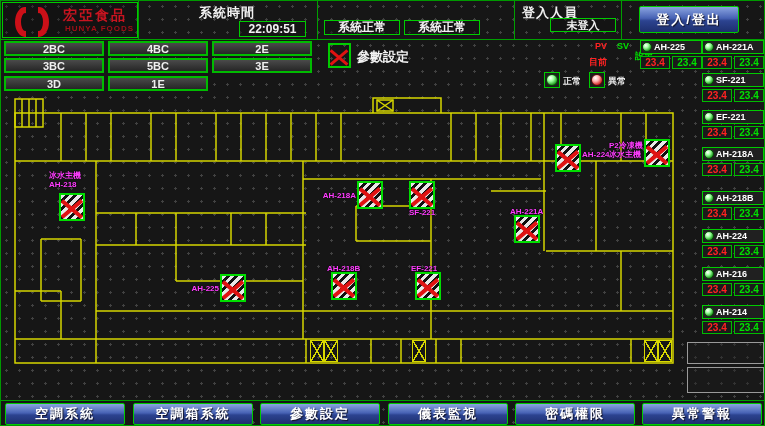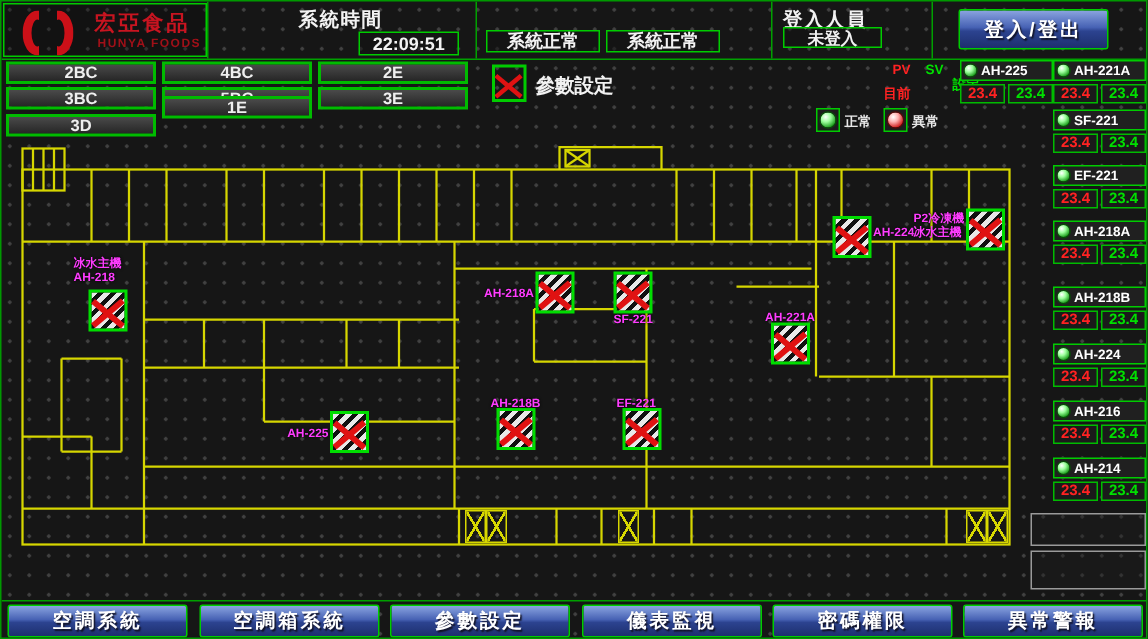--- a/index.html
+++ b/index.html
@@ -89,21 +89,21 @@
         <span class="c2"></span>
       </div>
     <span class="logo-title">宏亞食品</span>
     <span class="logo-sub">HUNYA FOODS</span>
   </div>
   <span class="hdr-label" style="left:198px;top:3px;">系統時間</span>
   <div class="cell" style="left:238px;top:20px;width:67px;height:16px;font-size:12px;">22:09:51</div>
   <div class="cell" style="left:323px;top:19px;width:76px;height:15px;font-size:12px;">系統正常</div>
   <div class="cell" style="left:403px;top:19px;width:76px;height:15px;font-size:12px;">系統正常</div>
   <span class="hdr-label" style="left:521px;top:3px;">登入人員</span>
-  <div class="cell" style="left:521px;top:17px;width:66px;height:14px;font-size:11px;">未登入</div>
+  <div class="cell" style="left:549px;top:17px;width:66px;height:14px;font-size:11px;">未登入</div>
   <div class="blue-btn" style="left:638px;top:5px;width:100px;height:27px;">登入/登出</div>
   <div class="hline" style="left:137px;top:0;width:1px;height:38px;"></div>
   <div class="hline" style="left:316px;top:0;width:1px;height:38px;"></div>
   <div class="hline" style="left:513px;top:0;width:1px;height:38px;"></div>
   <div class="hline" style="left:620px;top:0;width:1px;height:38px;"></div>
   <div class="hline" style="left:0;top:38px;width:765px;height:1px;"></div>
 </div>
 
 <div>
 
@@ -128,21 +128,21 @@
     </div>
 
     <div class="floor-btn" style="position: absolute; left: 211px; top: 57px;">
       <span>3E</span>
     </div>
 
     <div class="floor-btn" style="position: absolute; left: 3px; top: 75px;">
       <span>3D</span>
     </div>
 
-    <div class="floor-btn" style="position: absolute; left: 107px; top: 63px;">
+    <div class="floor-btn" style="position: absolute; left: 107px; top: 75px;">
       <span>1E</span>
     </div>
   </div>
 
 <div class="legend-x">
   <div class="xline a"></div>
     <div class="xline b"></div>
 </div>
 <span class="legend-text" style="left:356px;top:47px;">參數設定</span>
 <div class="led-box" style="left:543px;top:71px;">

